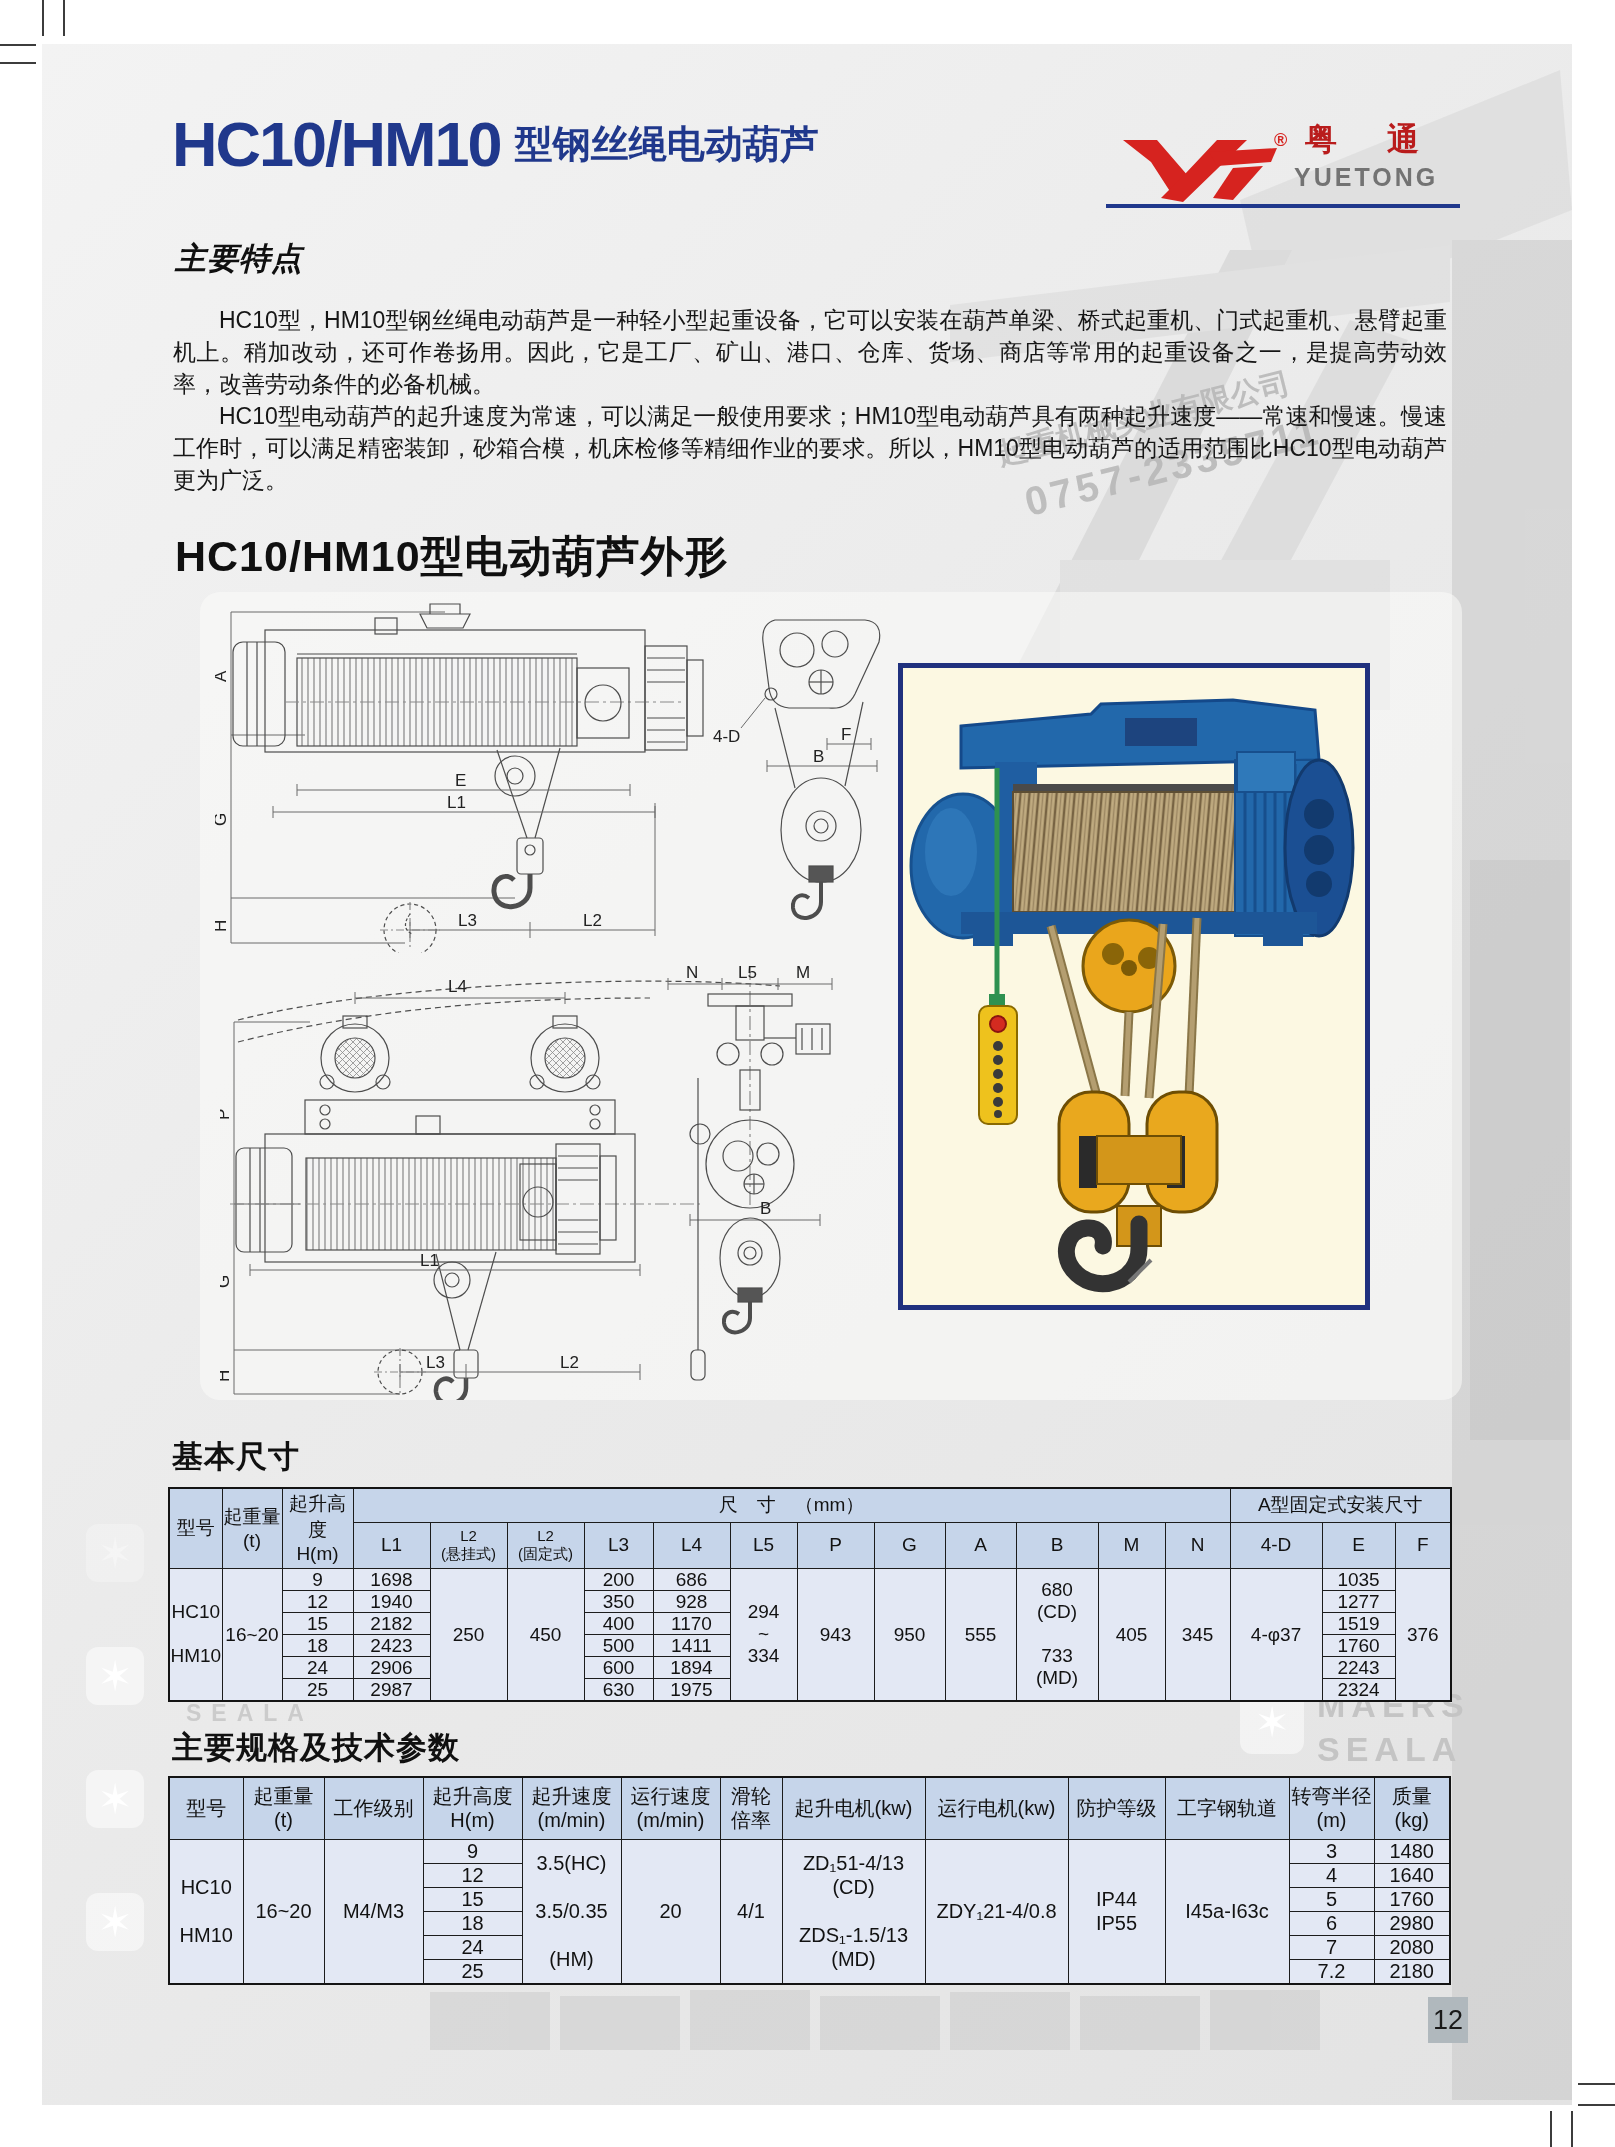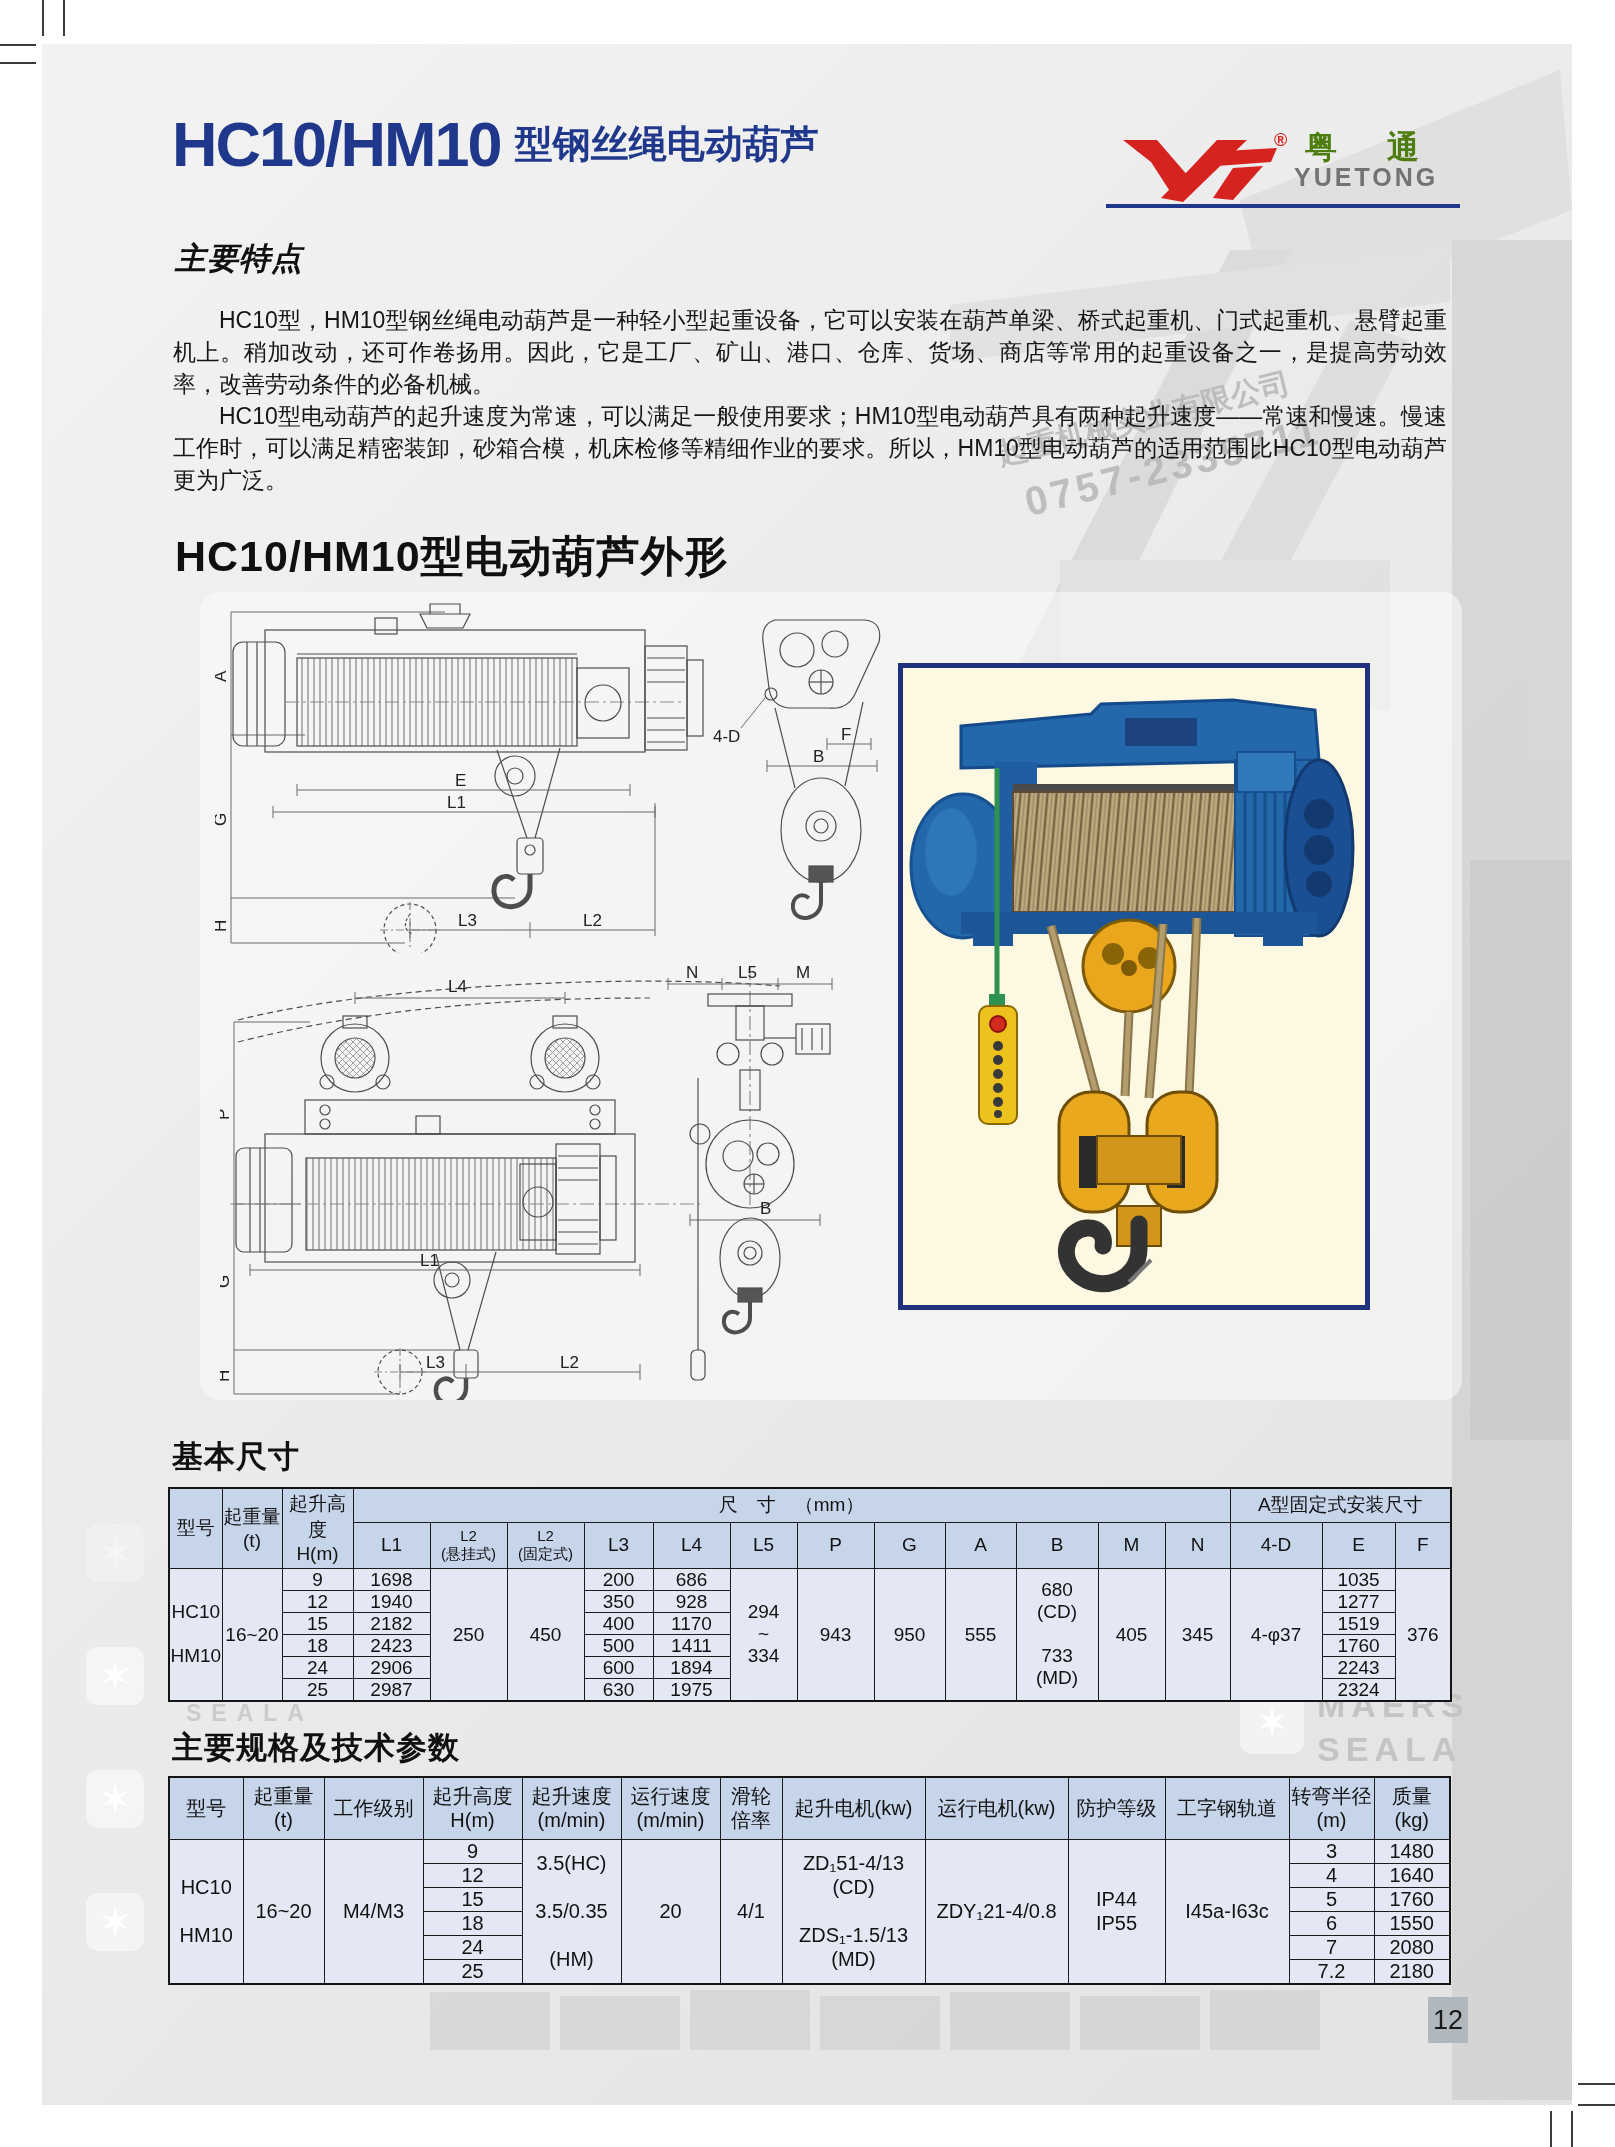--- a/index.html
+++ b/index.html
@@ -9,21 +9,21 @@
   
   #paper{left:42px;top:44px;width:1530px;height:2061px;
          background:linear-gradient(135deg,#f3f3f3 0%,#ebebeb 45%,#e3e3e3 100%);}
   
   .crop{background:#3c3c3c;}
   
   #title-line{left:172px;top:108px;display:flex;align-items:center;white-space:nowrap;}
   #title-model{font-size:63px;font-weight:bold;color:#20388c;letter-spacing:-2px;}
   #title-suffix{font-size:38px;font-weight:bold;color:#20388c;margin-left:14px;}
   #logo{left:1105px;top:116px;width:360px;height:95px;}
-  #logo-cn{left:1305px;top:126px;font-size:32px;font-weight:bold;color:#4d7c0f;letter-spacing:50px;white-space:nowrap;}
+  #logo-cn{left:1305px;top:118px;font-size:32px;font-weight:bold;color:#b91c1c;letter-spacing:50px;white-space:nowrap;}
   #logo-en{left:1294px;top:163px;font-size:25px;font-weight:bold;color:#737373;letter-spacing:3px;}
   #logo-reg{left:1274px;top:130px;font-size:18px;color:#d6231f;font-weight:bold;}
   #logo-rule{left:1106px;top:204px;width:354px;height:4px;background:#20388c;}
   
   .h-black{font-size:31px;font-weight:bold;color:#101010;letter-spacing:1px;white-space:nowrap;}
   
   #features-text{left:173px;top:304px;width:1274px;font-size:23px;line-height:32px;color:#161616;
                  text-align:justify;}
   #features-text p{margin:0;text-indent:2em;}
   
@@ -649,21 +649,21 @@
     <td>1640</td>
   </tr>
   <tr class="b">
     <td>15</td>
     <td>5</td>
     <td>1760</td>
   </tr>
   <tr class="b">
     <td>18</td>
     <td>6</td>
-    <td>1550</td>
+    <td>2980</td>
   </tr>
   <tr class="b">
     <td>24</td>
     <td>7</td>
     <td>2080</td>
   </tr>
   <tr class="b">
     <td>25</td>
     <td>7.2</td>
     <td>2180</td>

